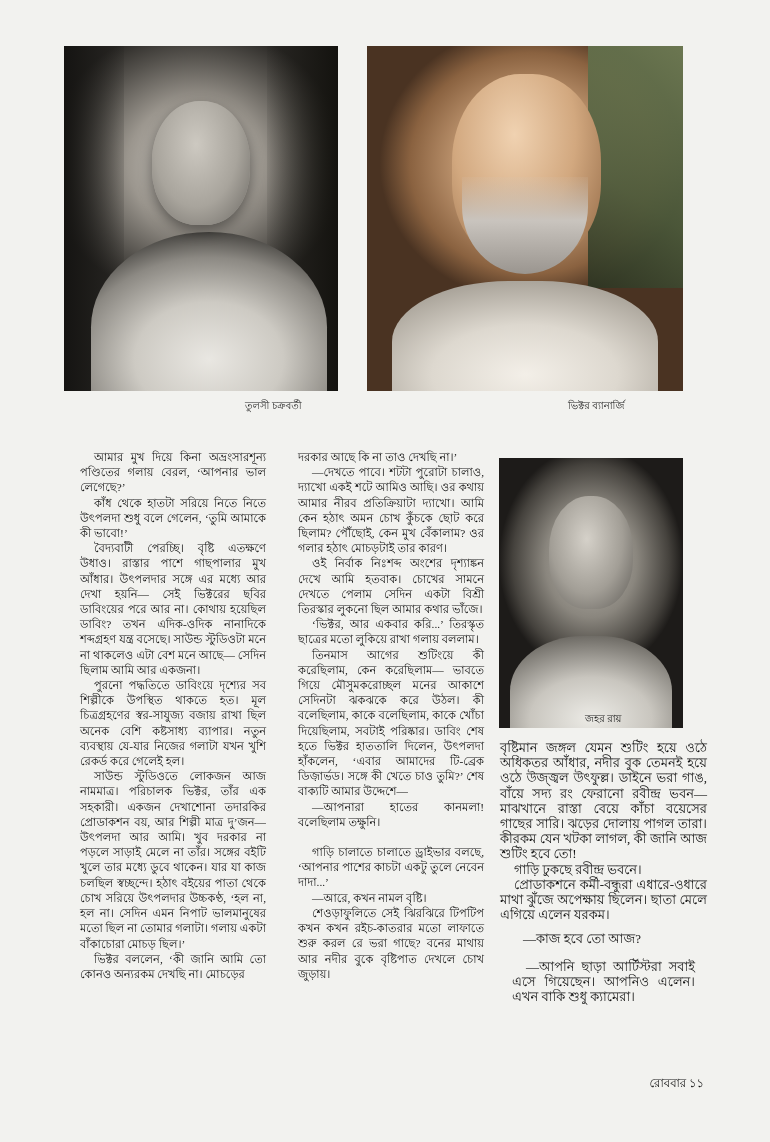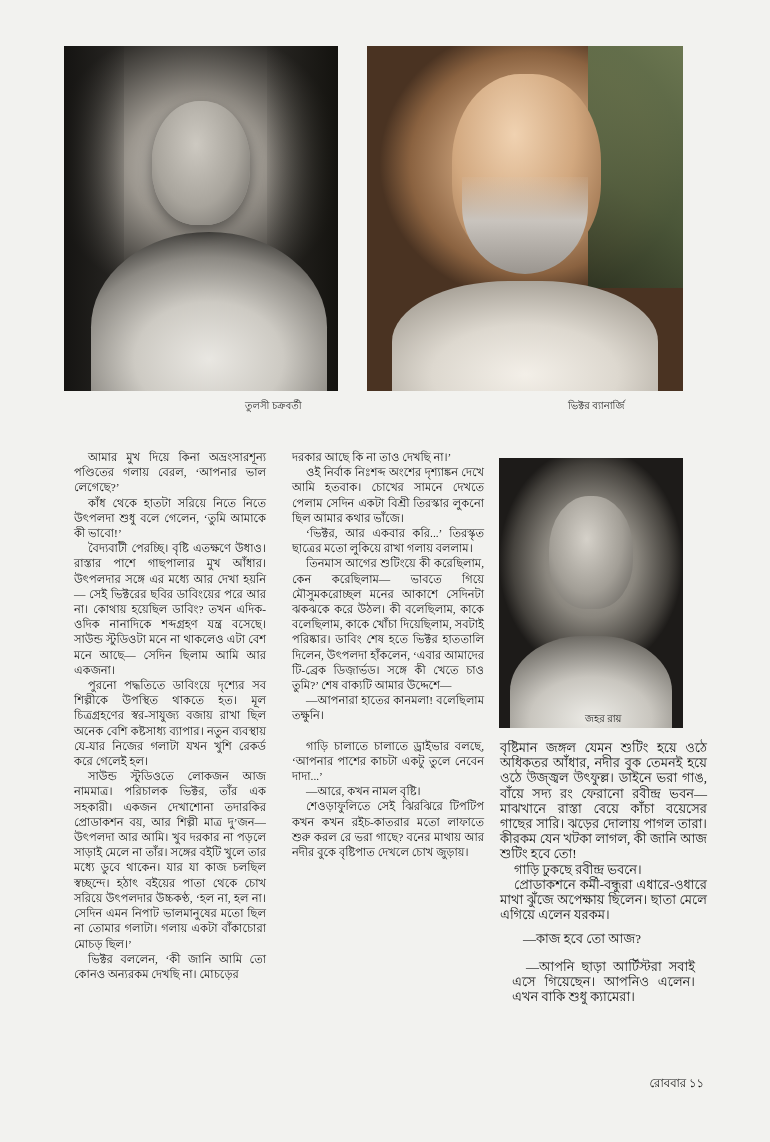--- a/index.html
+++ b/index.html
@@ -172,21 +172,21 @@
     position: absolute;
     top: 0;
     font-size: 11.4px;
     line-height: 15.2px;
     color: #111;
     text-align: justify;
     text-justify: inter-word;
     font-family: "Liberation Serif", serif;
   }
   .col p {
-    margin: 0 0 0 10px;
+    margin: 0 0 0 16px;
     text-indent: 14px;
   }
   .col p.noindent { text-indent: 0; }
   #col1 { left: 0px;   width: 202px; }
   #col2 { left: 218px; width: 202px; }
   #col3-lower {
     position: absolute;
     left: 436px;
     top: 290px;
     width: 207px;
@@ -245,20 +245,21 @@
         <p>আমার মুখ দিয়ে কিনা অভ্রংসারশূন্য পণ্ডিতের গলায় বেরল, ‘আপনার ভাল লেগেছে?’</p>
         <p>কাঁধ থেকে হাতটা সরিয়ে নিতে নিতে উৎপলদা শুধু বলে গেলেন, ‘তুমি আমাকে কী ভাবো!’</p>
         <p>বৈদ্যবাটী পেরচ্ছি। বৃষ্টি এতক্ষণে উধাও। রাস্তার পাশে গাছপালার মুখ আঁধার। উৎপলদার সঙ্গে এর মধ্যে আর দেখা হয়নি— সেই ভিক্টরের ছবির ডাবিংয়ের পরে আর না। কোথায় হয়েছিল ডাবিং? তখন এদিক-ওদিক নানাদিকে শব্দগ্রহণ যন্ত্র বসেছে। সাউন্ড স্টুডিওটা মনে না থাকলেও এটা বেশ মনে আছে— সেদিন ছিলাম আমি আর একজনা।</p>
         <p>পুরনো পদ্ধতিতে ডাবিংয়ে দৃশ্যের সব শিল্পীকে উপস্থিত থাকতে হত। মূল চিত্রগ্রহণের স্বর-সাযুজ্য বজায় রাখা ছিল অনেক বেশি কষ্টসাধ্য ব্যাপার। নতুন ব্যবস্থায় যে-যার নিজের গলাটা যখন খুশি রেকর্ড করে গেলেই হল।</p>
         <p>সাউন্ড স্টুডিওতে লোকজন আজ নামমাত্র। পরিচালক ভিক্টর, তাঁর এক সহকারী। একজন দেখাশোনা তদারকির প্রোডাকশন বয়, আর শিল্পী মাত্র দু’জন— উৎপলদা আর আমি। খুব দরকার না পড়লে সাড়াই মেলে না তাঁর। সঙ্গের বইটি খুলে তার মধ্যে ডুবে থাকেন। যার যা কাজ চলছিল স্বচ্ছন্দে। হঠাৎ বইয়ের পাতা থেকে চোখ সরিয়ে উৎপলদার উচ্চকণ্ঠ, ‘হল না, হল না। সেদিন এমন নিপাট ভালমানুষের মতো ছিল না তোমার গলাটা। গলায় একটা  বাঁকাচোরা মোচড় ছিল।’</p>
         <p>ভিক্টর বললেন, ‘কী জানি আমি তো কোনও অন্যরকম দেখছি না। মোচড়ের</p>
       </div>
 
       <div class="col" id="col2">
         <p class="noindent">দরকার আছে কি না তাও দেখছি না।’</p>
+        <p>—দেখতে পাবে। শটটা পুরোটা চালাও, দ্যাখো একই শটে আমিও আছি। ওর কথায় আমার নীরব প্রতিক্রিয়াটা দ্যাখো। আমি কেন হঠাৎ অমন চোখ কুঁচকে ছোট করে ছিলাম? পৌঁছোই, কেন মুখ বেঁকালাম? ওর গলার হঠাৎ মোচড়টাই তার কারণ।</p>
         <p>ওই নির্বাক নিঃশব্দ অংশের দৃশ্যাঙ্কন দেখে আমি হতবাক। চোখের সামনে দেখতে পেলাম সেদিন একটা বিশ্রী তিরস্কার লুকনো ছিল আমার কথার ভাঁজে।</p>
         <p>‘ভিক্টর, আর একবার করি...’ তিরস্কৃত ছাত্রের মতো লুকিয়ে রাখা গলায় বললাম।</p>
         <p>তিনমাস আগের শুটিংয়ে কী করেছিলাম, কেন করেছিলাম— ভাবতে গিয়ে মৌসুমকরোচ্ছল মনের আকাশে সেদিনটা ঝকঝকে করে উঠল। কী বলেছিলাম, কাকে বলেছিলাম, কাকে খোঁচা দিয়েছিলাম, সবটাই পরিষ্কার। ডাবিং শেষ হতে ভিক্টর হাততালি দিলেন, উৎপলদা হাঁকলেন, ‘এবার আমাদের টি-ব্রেক ডিজ়ার্ভড। সঙ্গে কী খেতে চাও তুমি?’ শেষ বাক্যটি আমার উদ্দেশে—</p>
         <p>—আপনারা হাতের কানমলা! বলেছিলাম তক্ষুনি।</p>
         <p style="height:15px"></p>
         <p>গাড়ি চালাতে চালাতে ড্রাইভার বলছে, ‘আপনার পাশের কাচটা একটু তুলে নেবেন দাদা...’</p>
         <p>—আরে, কখন নামল বৃষ্টি।</p>
         <p>শেওড়াফুলিতে সেই ঝিরঝিরে টিপটিপ কখন কখন রইচ-কাতরার মতো লাফাতে শুরু করল রে ভরা গাছে? বনের মাথায় আর নদীর বুকে বৃষ্টিপাত দেখলে চোখ জুড়ায়।</p>
       </div>
 

